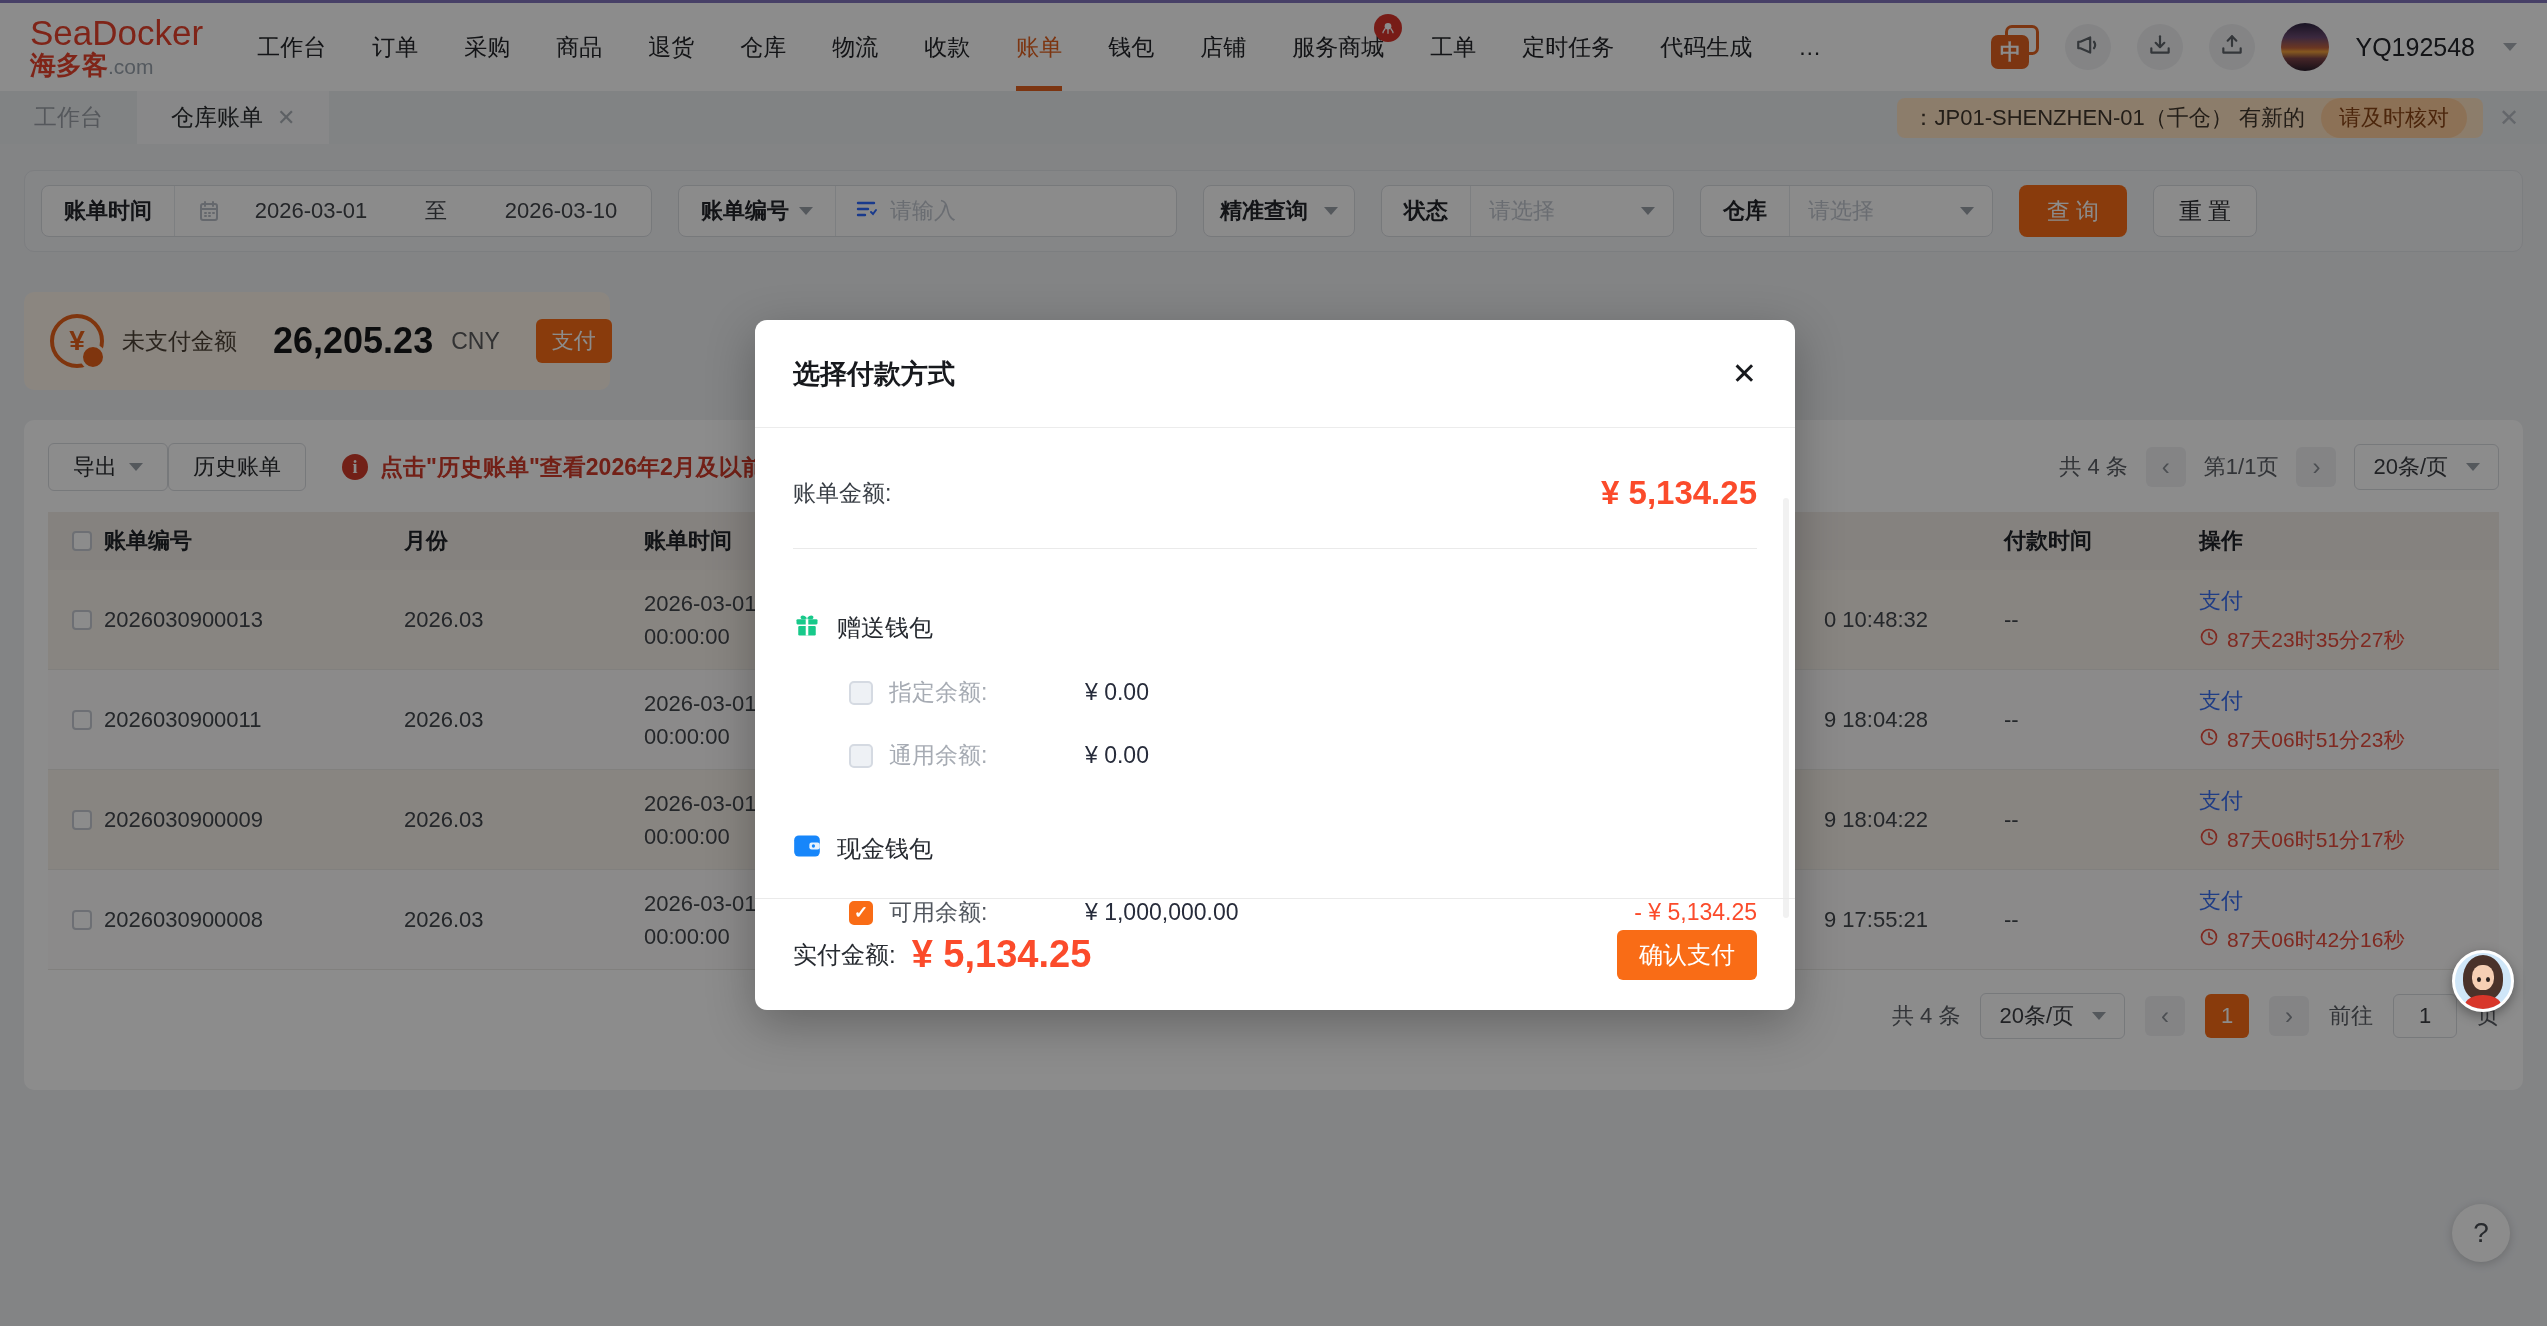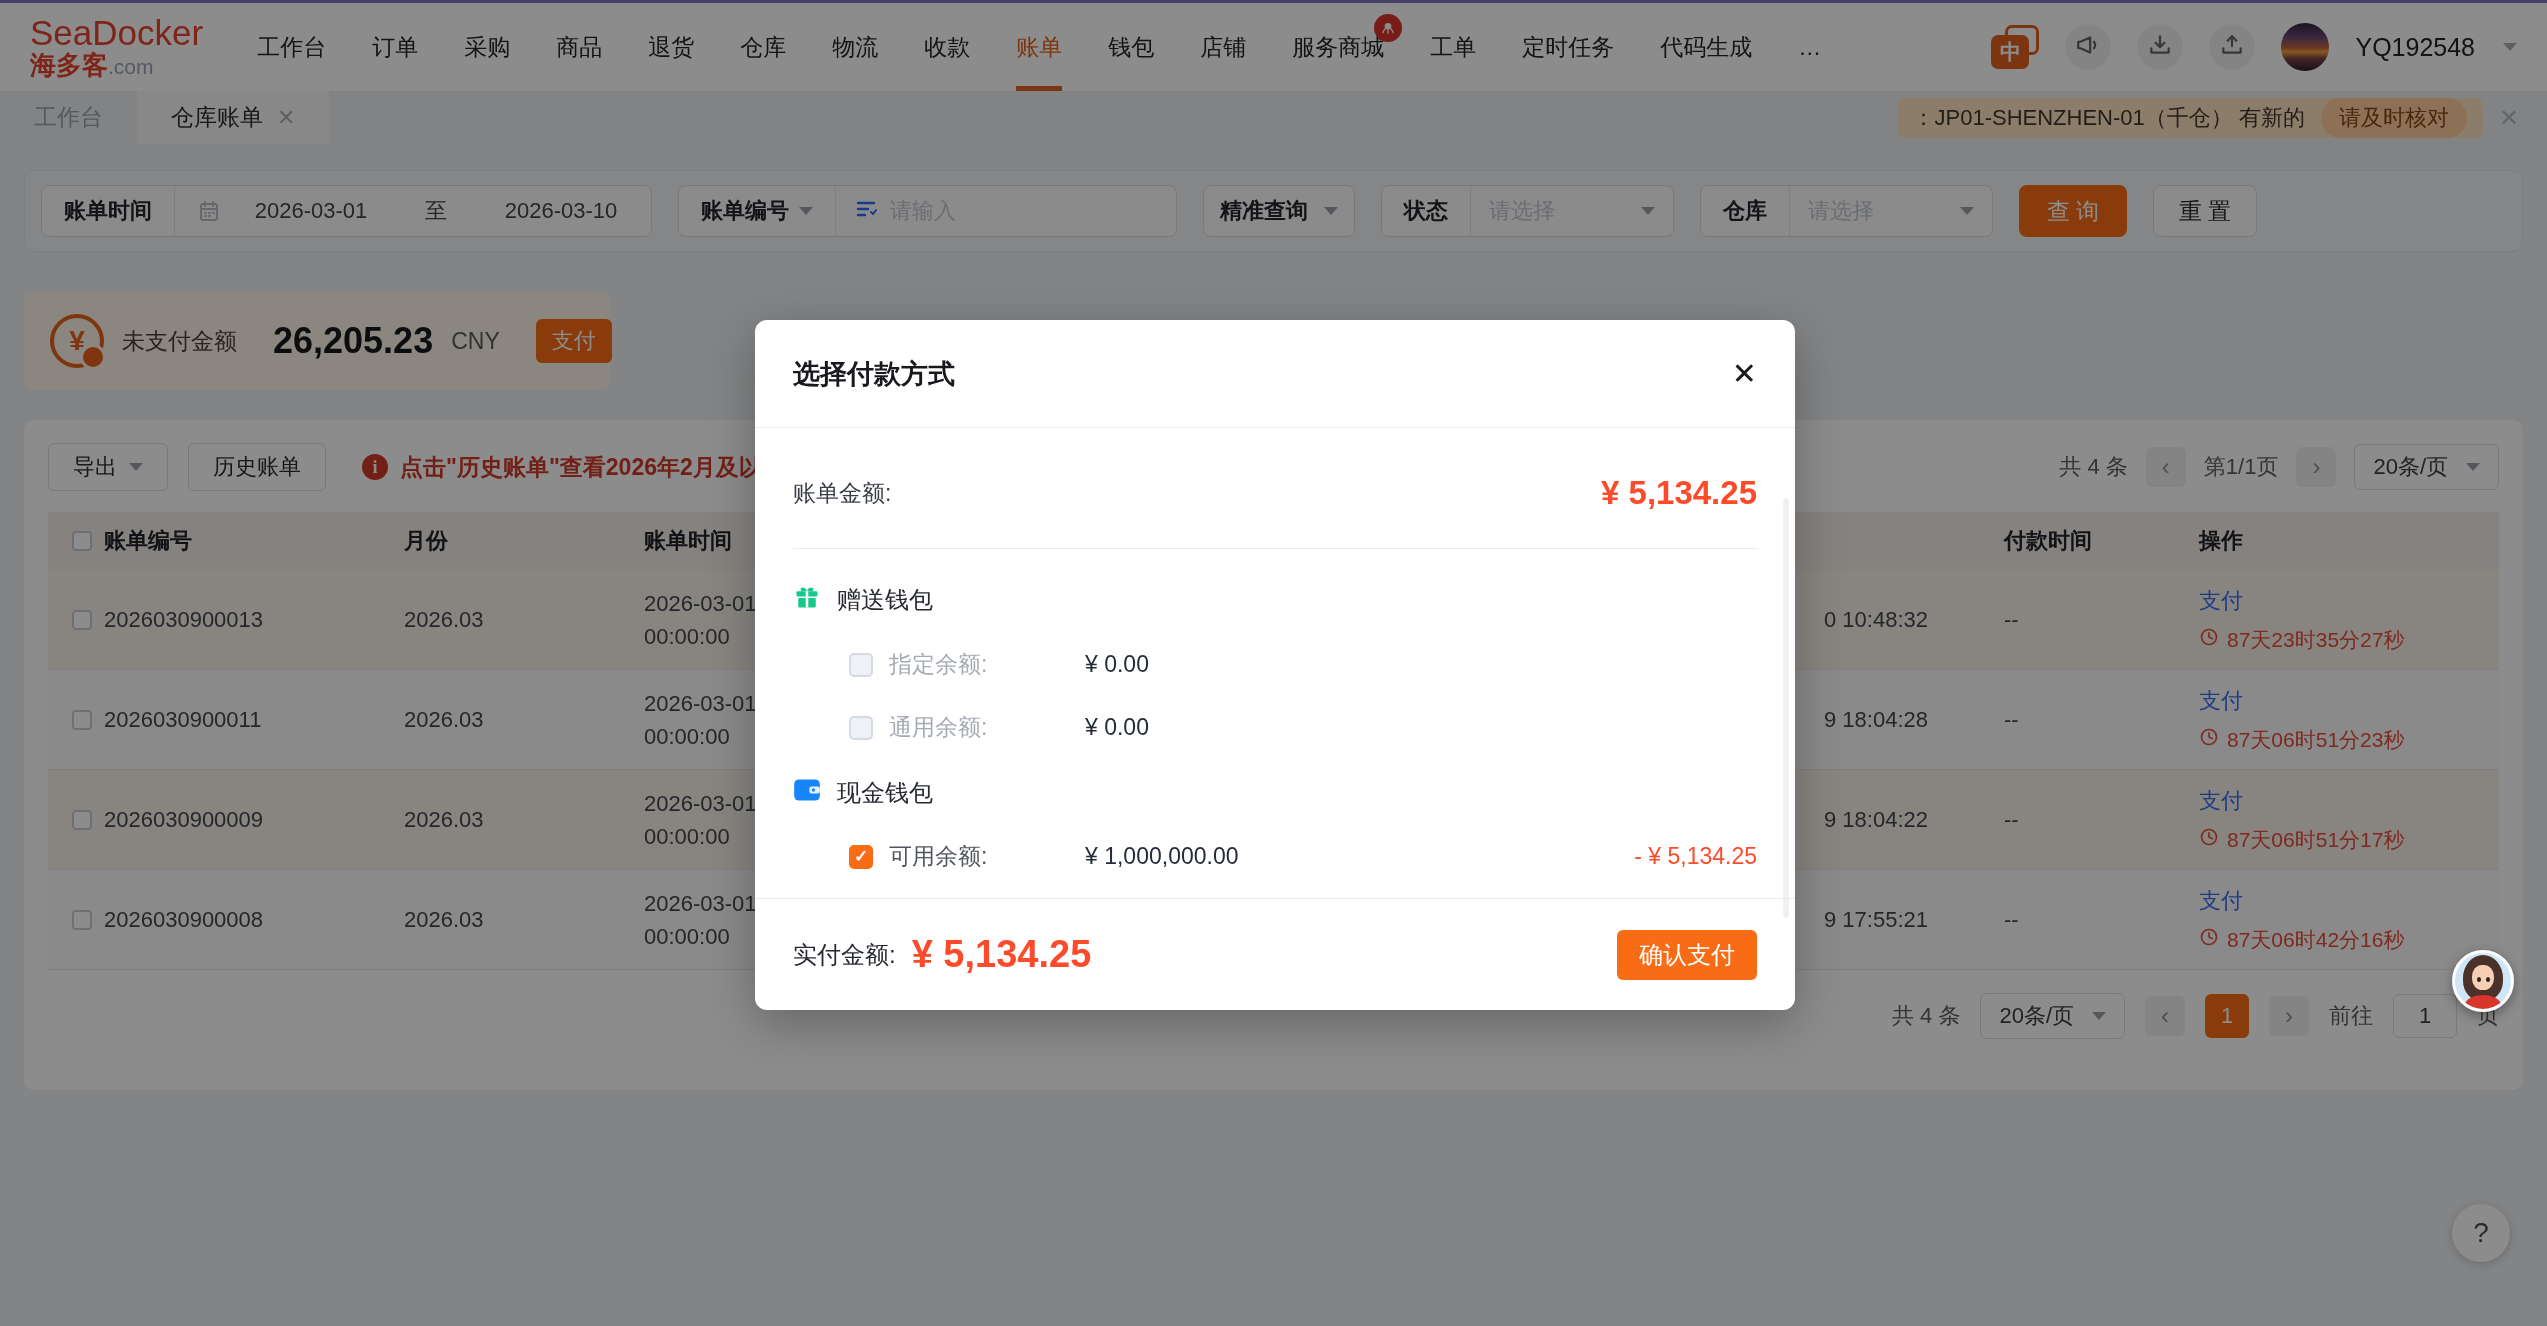--- a/index.html
+++ b/index.html
@@ -66,21 +66,21 @@
   .sum-label{font-size:23px;color:#4d4237;white-space:nowrap}
   .sum-div{width:1px;height:36px;background:#e3d8c9}
   .sum-amount{font-size:36px;font-weight:700;color:#17181b;white-space:nowrap}
   .sum-cur{font-size:23px;color:#5c5c5e}
   .btn-pay{width:76px;height:44px;background:#f96c16;border-radius:6px;color:#fff;font-size:22px;display:flex;align-items:center;justify-content:center;cursor:pointer;border:none;flex:none}
 
   
   .table-card{position:absolute;left:24px;right:24px;top:420px;height:670px;background:#fff;border-radius:10px;padding:22px 24px 0}
   .card-toolbar{display:flex;align-items:center;height:50px}
   .btn-plain{height:48px;border:1px solid #d9dce1;border-radius:6px;font-size:22px;color:#2a2d31;display:flex;align-items:center;justify-content:center;gap:12px;background:#fff;cursor:pointer;padding:3px 24px}
-  .btn-history{margin-left:20px}
+  .btn-history{}
   .notice-red{display:flex;align-items:center;gap:12px;margin-left:36px;color:#cf3b2a;font-size:23px;font-weight:600;white-space:nowrap;overflow:hidden}
   .info-dot{width:26px;height:26px;border-radius:50%;background:#cf3b2a;color:#fff;font-size:18px;font-weight:800;display:flex;align-items:center;justify-content:center;font-family:"Liberation Serif",serif;flex:none}
   .pg-top{margin-left:auto;display:flex;align-items:center;gap:18px;font-size:22px;color:#5c6066;white-space:nowrap}
   .pg-btn{width:40px;height:40px;background:#f0f1f3;border-radius:6px;display:flex;align-items:center;justify-content:center;color:#8a8f96;font-size:24px;cursor:pointer}
   .pg-size{height:46px;border:1px solid #d9dce1;border-radius:6px;display:flex;align-items:center;padding:0 18px;gap:18px;color:#3c3f44;font-size:22px;cursor:pointer}
 
   .tbl{margin-top:20px}
   .tr{display:grid;grid-template-columns:56px 300px 240px 190px 1fr 195px 300px;align-items:center}
   .tr.head{height:58px;background:#f2ede7;font-weight:700;font-size:22px;color:#202329}
   .tr.row{height:100px;border-bottom:1px solid #ece9e5;font-size:22px;color:#43474d;background:#fdfcfb}
@@ -99,21 +99,21 @@
   .modal{position:absolute;left:755px;top:320px;width:1040px;height:690px;background:#fff;border-radius:12px;z-index:100;box-shadow:0 14px 48px rgba(0,0,0,.28)}
   .modal-header{height:108px;display:flex;align-items:center;justify-content:space-between;padding:0 38px;border-bottom:1px solid #ececec}
   .modal-title{font-size:27px;font-weight:700;color:#17191d}
   .modal-close{font-size:30px;color:#17191d;cursor:pointer;line-height:1}
   .modal-body{padding:0 38px;position:relative}
   .mscroll{position:absolute;right:6px;top:24px;width:6px;height:420px;background:#f1f1f1;border-radius:3px}
   .amount-row{display:flex;justify-content:space-between;align-items:center;margin-top:46px}
   .amount-label{font-size:23px;color:#3a3f46}
   .amount-value{font-size:33px;font-weight:800;color:#fb4b2b}
   .modal-hr{height:1px;background:#eaeaea;margin-top:36px}
-  .wallet-title{display:flex;align-items:center;gap:16px;margin-top:34px;font-size:24px;color:#272b31;font-weight:500}
+  .wallet-title{display:flex;align-items:center;gap:16px;margin-top:62px;font-size:24px;color:#272b31;font-weight:500}
   .wallet-row{display:flex;align-items:center;margin-top:32px;padding-left:56px;font-size:23px}
   .mcb{width:24px;height:24px;border:2px solid #d5dae2;border-radius:5px;background:#eef1f5;margin-right:16px;flex:none;cursor:pointer}
   .mcb.checked{background:#f96c16;border-color:#f96c16;color:#fff;display:flex;align-items:center;justify-content:center;font-size:17px;font-weight:700}
   .w-label{width:160px}
   .w-label.dim{color:#a6abb3}
   .w-label.dark{color:#51565e}
   .w-value{color:#262b3a;margin-left:36px}
   .w-ded{margin-left:auto;color:#fb4b2b}
   .modal-footer{position:absolute;left:0;right:0;bottom:0;height:112px;border-top:1px solid #eaeaea;display:flex;align-items:center;padding:0 38px}
   .paid-label{font-size:24px;color:#272b31}

